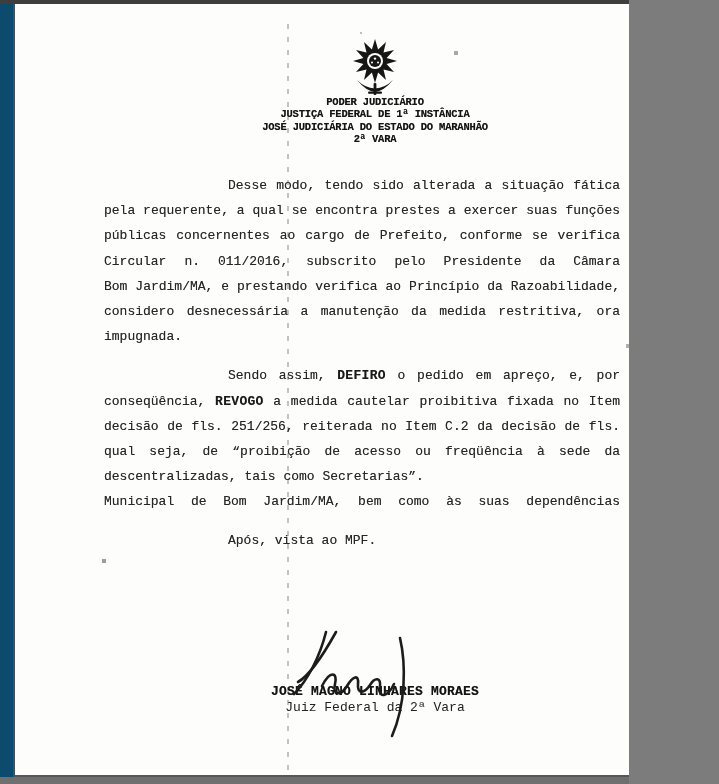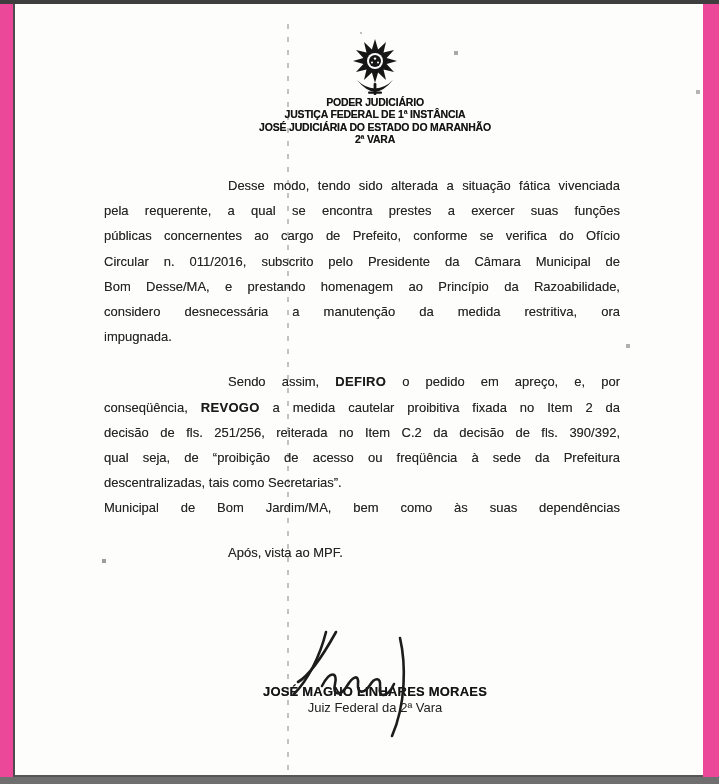--- a/index.html
+++ b/index.html
@@ -1,18 +1,18 @@
 <!DOCTYPE html>
 <html><head>
 <meta charset="utf-8">
 <style>
   html,body{margin:0;padding:0;background:#7c7c7c;}
   .screen{
-    position:relative;width:719px;height:784px;overflow:hidden;
-    background:#ec4899;font-family:Liberation Sans, sans-serif;
+    position:relative;width:629px;height:784px;overflow:hidden;
+    background:#0c4a6e;font-family:Liberation Mono, monospace;
   }
   .top-edge{position:absolute;left:0;top:0;width:719px;height:4px;background:#3e3e3e;z-index:6;}
   .bottom-edge{position:absolute;left:0;top:777px;width:719px;height:7px;background:#6f6f6f;z-index:6;}
   .page{
     position:absolute;left:13px;top:4px;width:688px;height:771px;
     background:#fdfdfc;border-left:2px solid #4d4d4d;border-bottom:2px solid #565656;
   }
   
   .fold-line{
     position:absolute;left:272px;top:20px;width:2px;height:748px;opacity:.65;
@@ -28,21 +28,21 @@
   .letterhead{
     position:absolute;left:89px;top:92px;width:542px;text-align:center;
     color:#141414;font-weight:bold;font-size:10.5px;line-height:12.4px;letter-spacing:-0.2px;
     text-shadow:0 0 .5px rgba(20,20,20,.55);
   }
   .doc-body{
     position:absolute;left:89px;top:153px;width:516px;
     color:#262626;font-size:13px;line-height:25.2px;
     text-shadow:0 0 .5px rgba(40,40,40,.5);
   }
-  .para{margin-top:20px;}
+  .para{margin-top:14px;}
   .para:first-child{margin-top:16px;}
   .line{text-align:justify;text-align-last:justify;height:25.2px;overflow:hidden;}
   .line.indent{padding-left:124px;}
   .line.last{text-align-last:left;}
   .line b{font-weight:bold;letter-spacing:.3px;color:#1a1a1a;}
   .sig-scribble{position:absolute;left:277px;top:626px;width:122px;height:112px;z-index:3;}
   .sig-block{position:absolute;left:89px;top:680px;width:542px;text-align:center;color:#141414;z-index:2;}
   .sig-name{font-size:13px;font-weight:bold;line-height:16px;letter-spacing:.2px;
     text-shadow:0 0 .5px rgba(20,20,20,.6);}
   .sig-title{font-size:13px;line-height:15px;color:#222;}
@@ -80,21 +80,21 @@
       <div>JOSÉ JUDICIÁRIA DO ESTADO DO MARANHÃO</div>
       <div>2ª VARA</div>
     </div>
 
     <div class="doc-body">
         <div class="para">
           <div class="line indent">Desse modo, tendo sido alterada a situação fática vivenciada</div>
           <div class="line">pela requerente, a qual se encontra prestes a exercer suas funções</div>
           <div class="line">públicas concernentes ao cargo de Prefeito, conforme se verifica do Ofício</div>
           <div class="line">Circular n. 011/2016, subscrito pelo Presidente da Câmara Municipal de</div>
-          <div class="line">Bom Desse/MA, e prestando homenagem ao Princípio da Razoabilidade,</div>
+          <div class="line">Bom Jardim/MA, e prestando verifica ao Princípio da Razoabilidade,</div>
           <div class="line">considero desnecessária a manutenção da medida restritiva, ora</div>
           <div class="line last">impugnada.</div>
         </div>
         <div class="para">
           <div class="line indent">Sendo assim, <b>DEFIRO</b> o pedido em apreço, e, por</div>
           <div class="line">conseqüência, <b>REVOGO</b> a medida cautelar proibitiva fixada no Item 2 da</div>
           <div class="line">decisão de fls. 251/256, reiterada no Item C.2 da decisão de fls. 390/392,</div>
           <div class="line">qual seja, de “proibição de acesso ou freqüência à sede da Prefeitura</div>
           <div class="line last">descentralizadas, tais como Secretarias”.</div>
           <div class="line">Municipal de Bom Jardim/MA, bem como às suas dependências</div>

